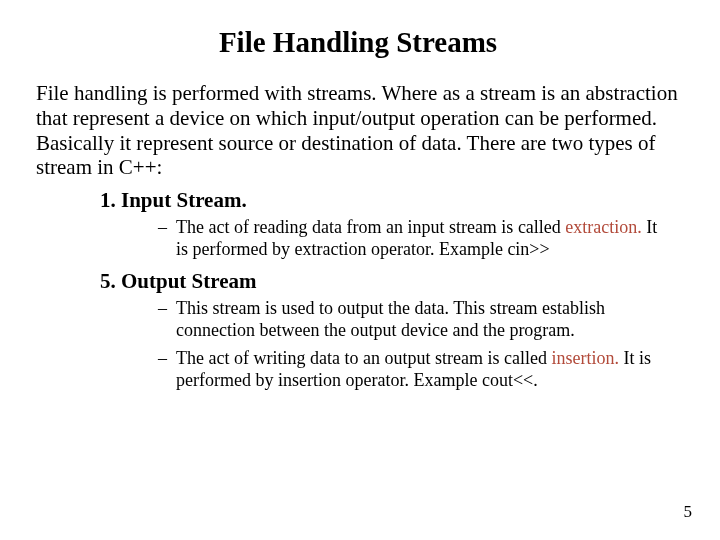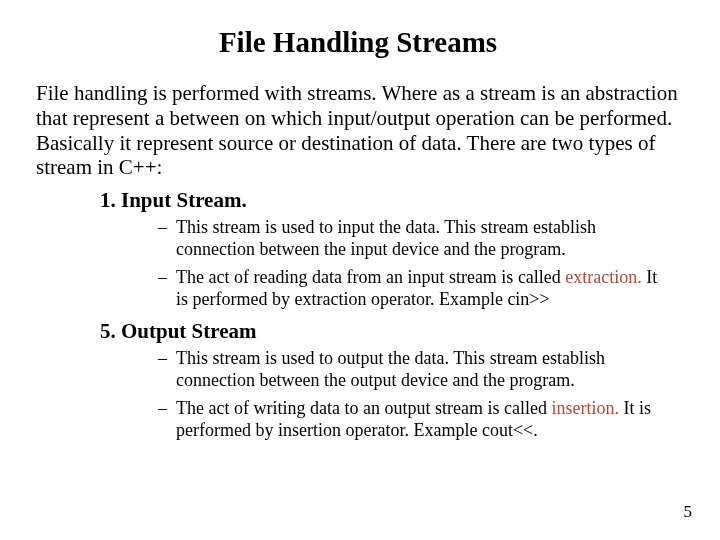--- a/index.html
+++ b/index.html
@@ -67,27 +67,26 @@
     font-size: 17px;
   }
 </style>
 </head>
 <body>
 
 <div class="slide">
 
   <h1 class="title">File Handling Streams</h1>
 
-  <p class="intro">File handling is performed with streams. Where as a stream is an abstraction that represent a between on which input/output operation can be performed. Basically it represent source or destination of data. There are two types of stream in C++:</p>
+  <p class="intro">File handling is performed with streams. Where as a stream is an abstraction that represent a device on which input/output operation can be performed. Basically it represent source or destination of data. There are two types of stream in C++:</p>
 
   <div class="num-list">
 
     <div class="num-item">1. Input Stream.</div>
     <ul class="bullet-list">
-      <li>This stream is used to input the data. This stream establish connection between the input device and the program.</li>
       <li><span>The act of reading data from an input stream is called </span><span class="hl">extraction.</span><span> It is performed by extraction operator. Example cin&gt;&gt;</span></li>
     </ul>
 
     <div class="num-item">5. Output Stream</div>
     <ul class="bullet-list">
       <li>This stream is used to output the data. This stream establish connection between the output device and the program.</li>
       <li><span>The act of writing data to an output stream is called </span><span class="hl">insertion.</span><span> It is performed by insertion operator. Example cout&lt;&lt;.</span></li>
     </ul>
 
   </div>

